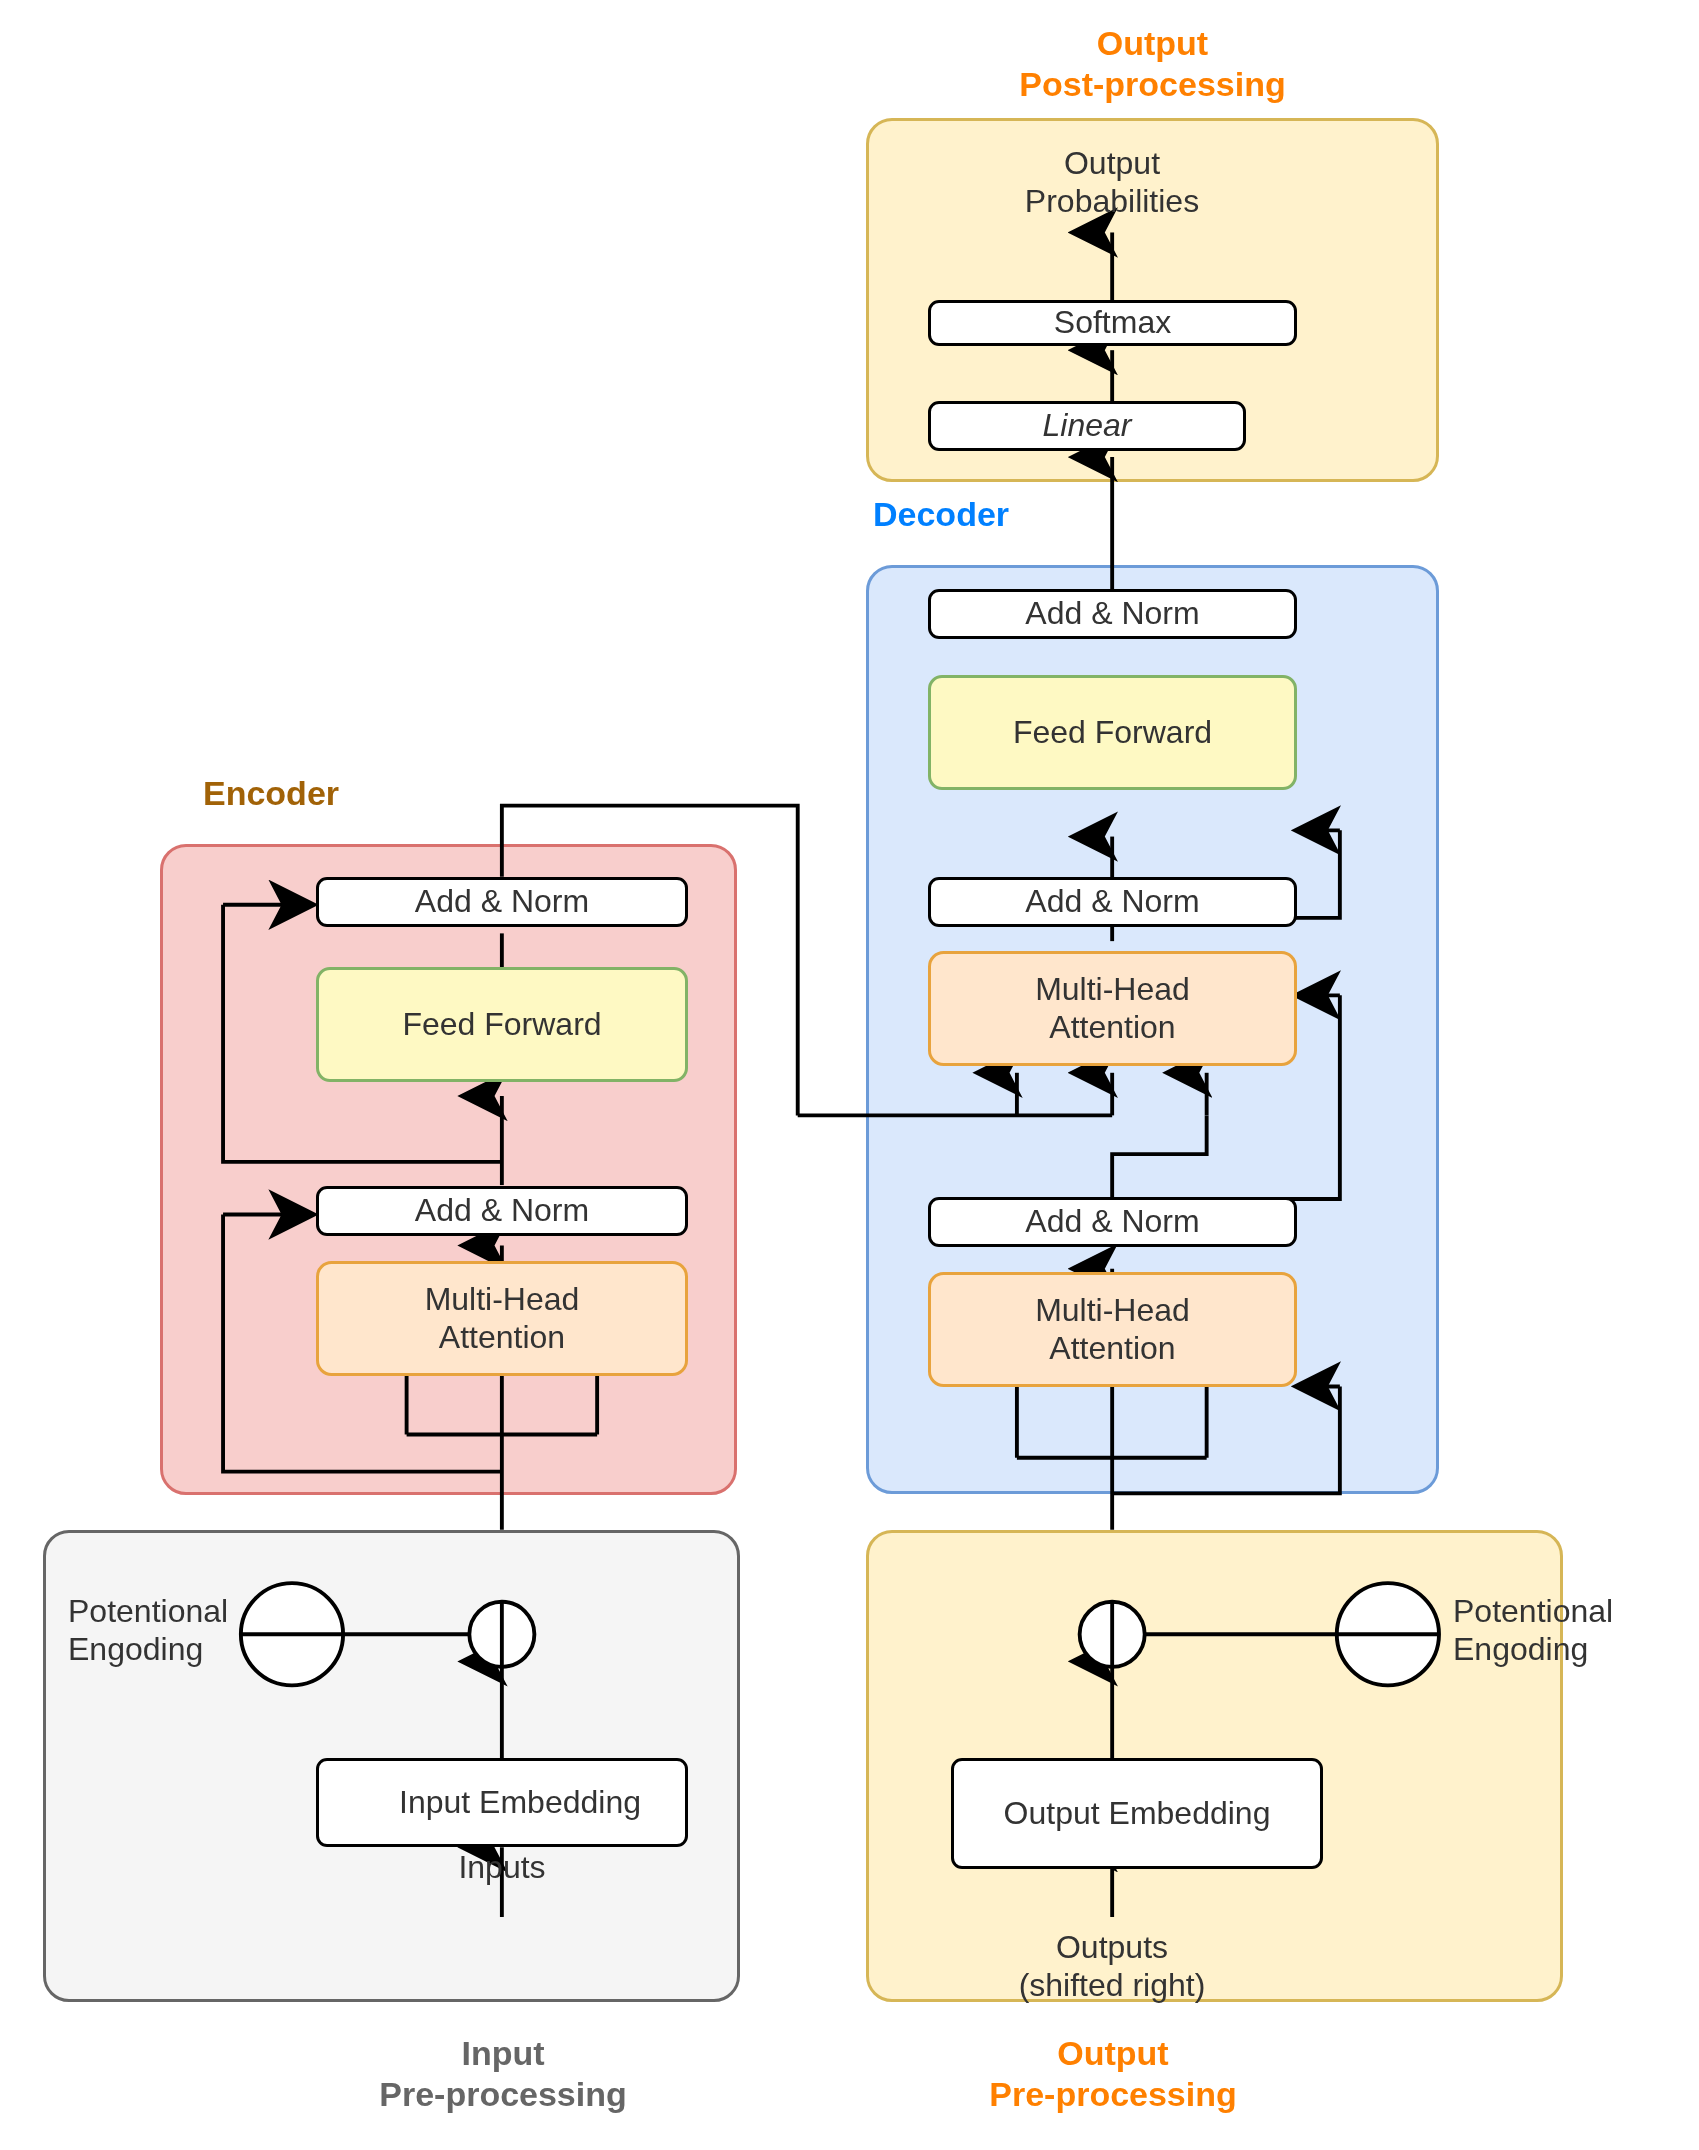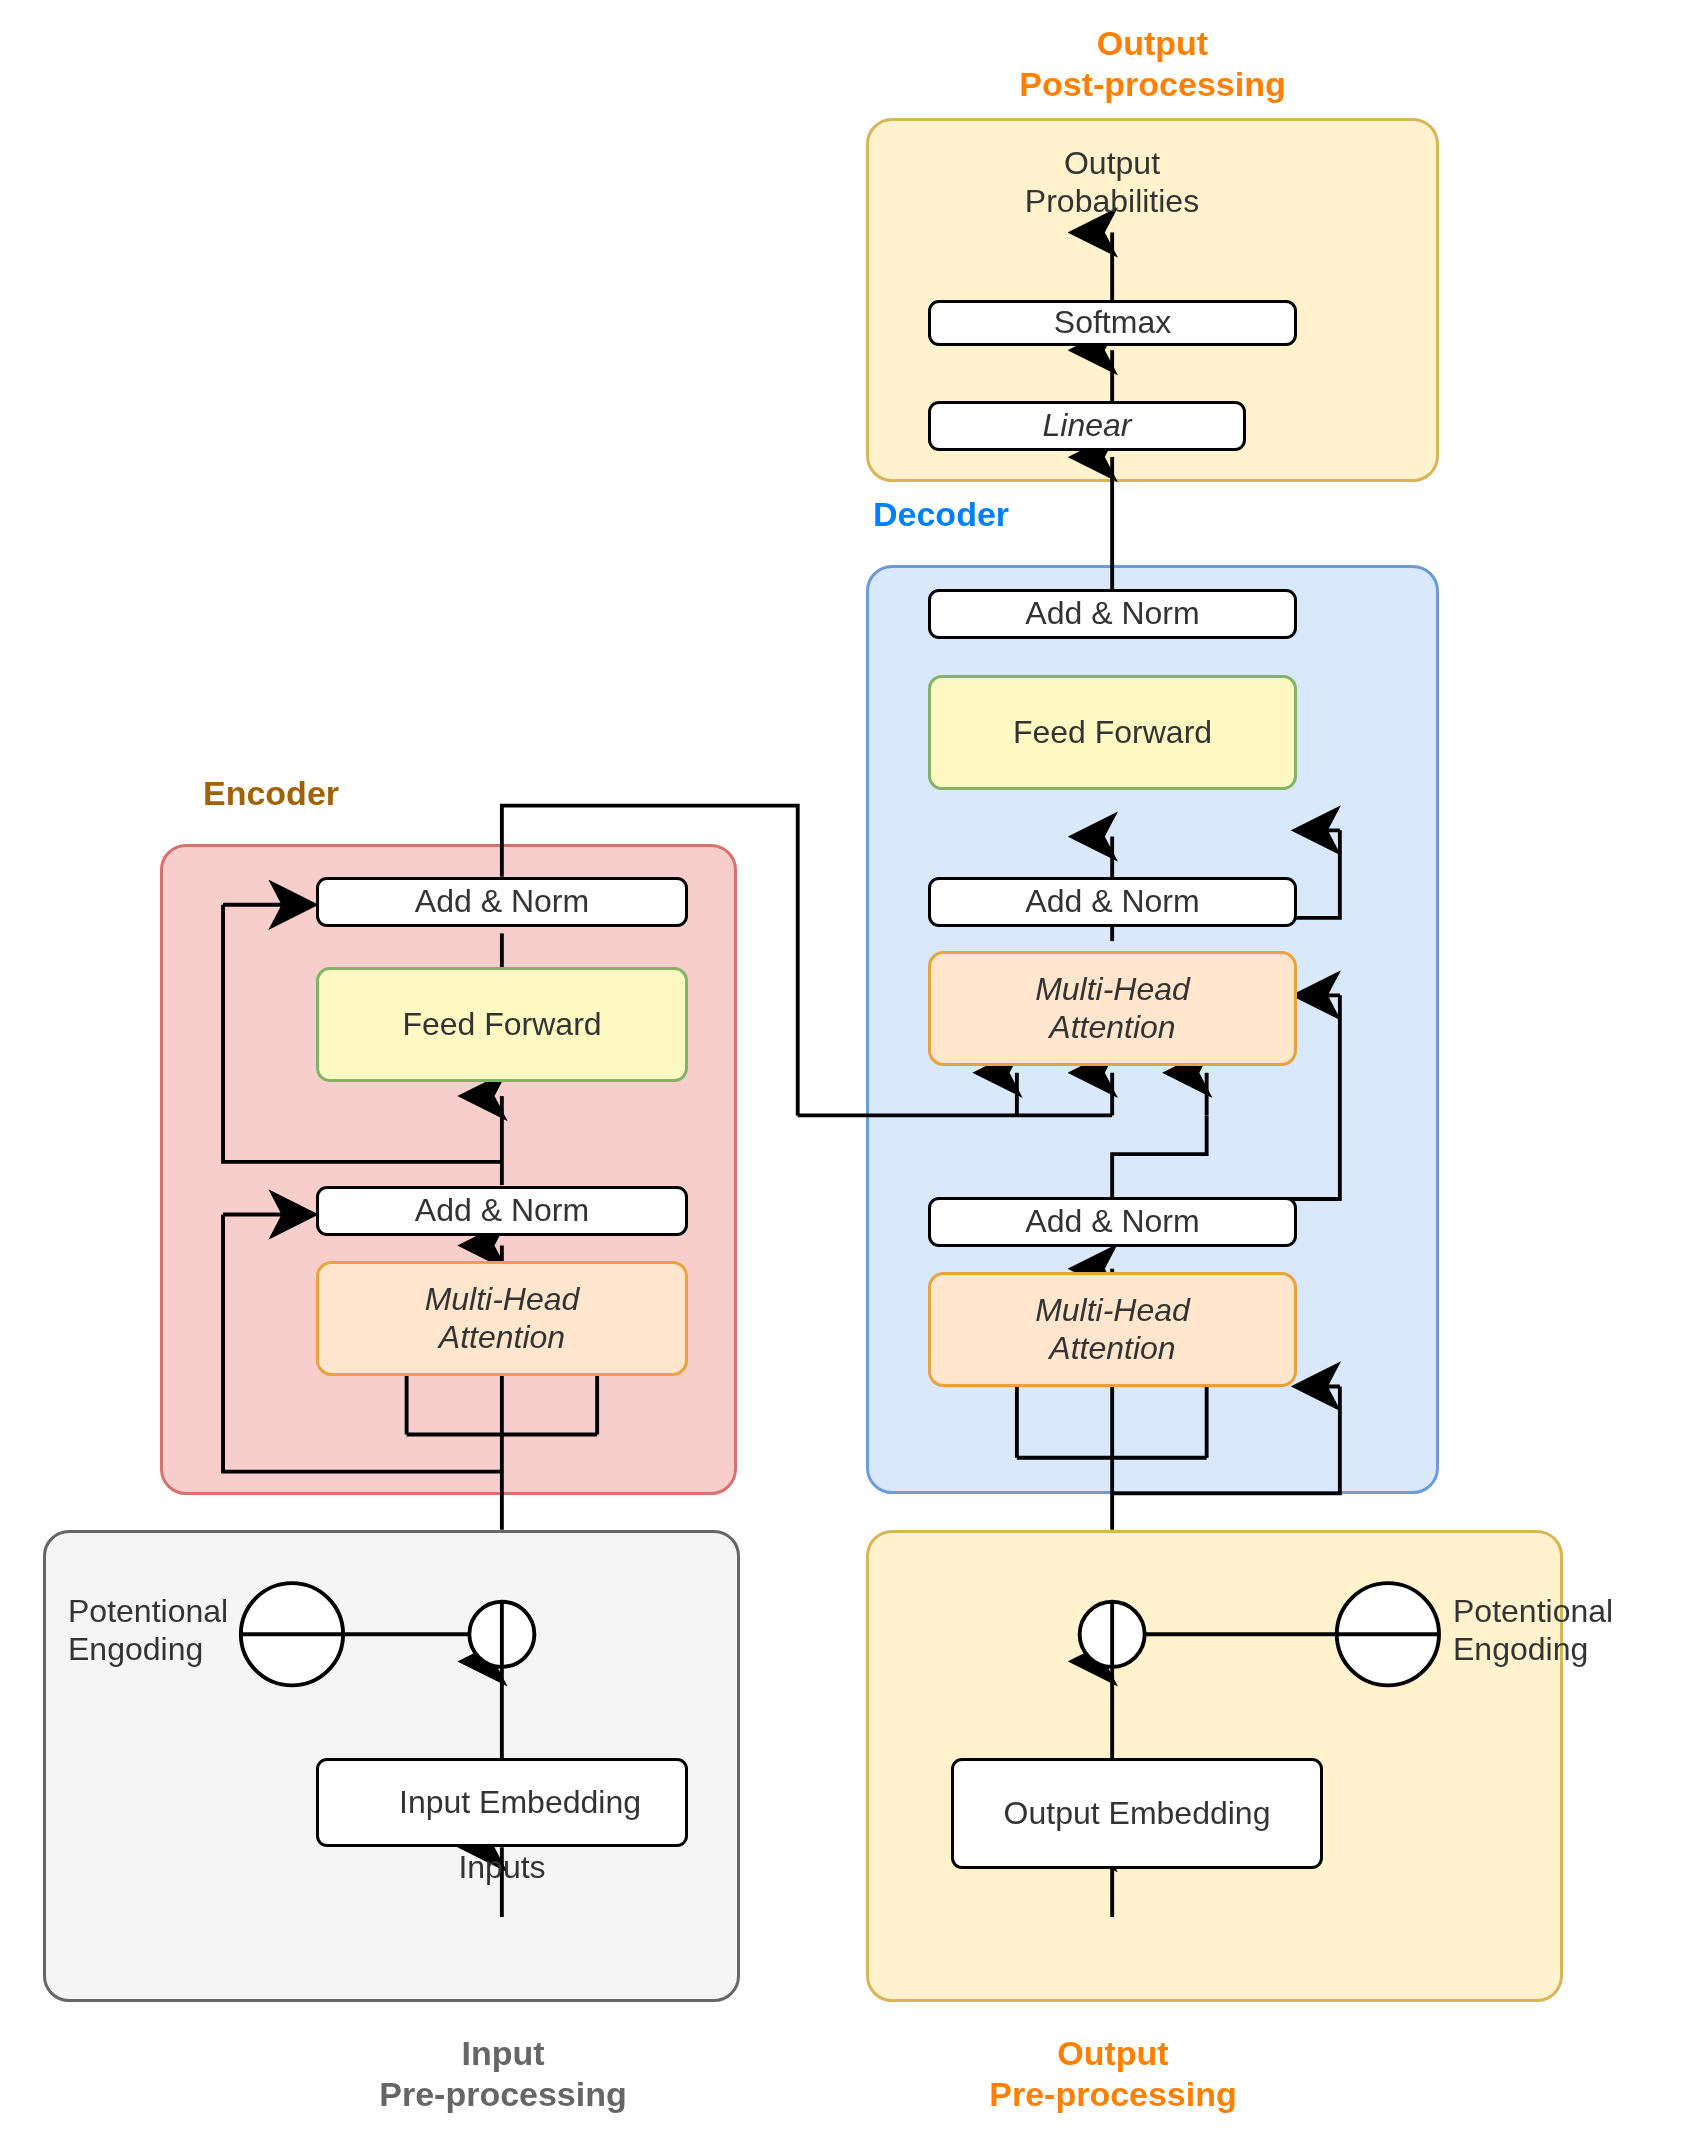--- a/index.html
+++ b/index.html
@@ -44,21 +44,21 @@
     justify-content: center;
     text-align: center;
     border-radius: 11px;
     color: #333333;
     line-height: 1.18;
     font-size: 32px;
     white-space: pre-line;
   }
   .node-white  { background: #ffffff; border: 3.1px solid #000000; }
   .node-green  { background: #fef9c3; border: 3.1px solid #82b366; border-radius: 14px; }
-  .node-orange { background: #ffe6cc; border: 3.1px solid #e8a33d; border-radius: 15.5px; font-style: italic; }
+  .node-orange { background: #ffe6cc; border: 3.1px solid #e8a33d; border-radius: 15.5px; }
 
   
   .lbl {
     position: absolute;
     text-align: center;
     line-height: 1.2;
     white-space: pre-line;
     color: #333333;
     font-size: 32px;
   }
@@ -238,15 +238,17 @@
 
   <div class="node node-white" style="left:316px; top:1758px; width:372px; height:89px;padding-left:36px;">Input Embedding</div>
 
   <div class="lbl" style="left:347px; top:1848px; width:310px;">Inputs</div>
 
   <div class="lbl lbl-left" style="left:1453px; top:1592px; width:217px;">Potentional
 Engoding</div>
 
   <div class="node node-white" style="left:951px; top:1758px; width:372px; height:111px;">Output Embedding</div>
 
+  <div class="lbl" style="left:926px; top:1928px; width:372px;">Outputs
+(shifted right)</div>
 
 </div>
 
 
 </body></html>

